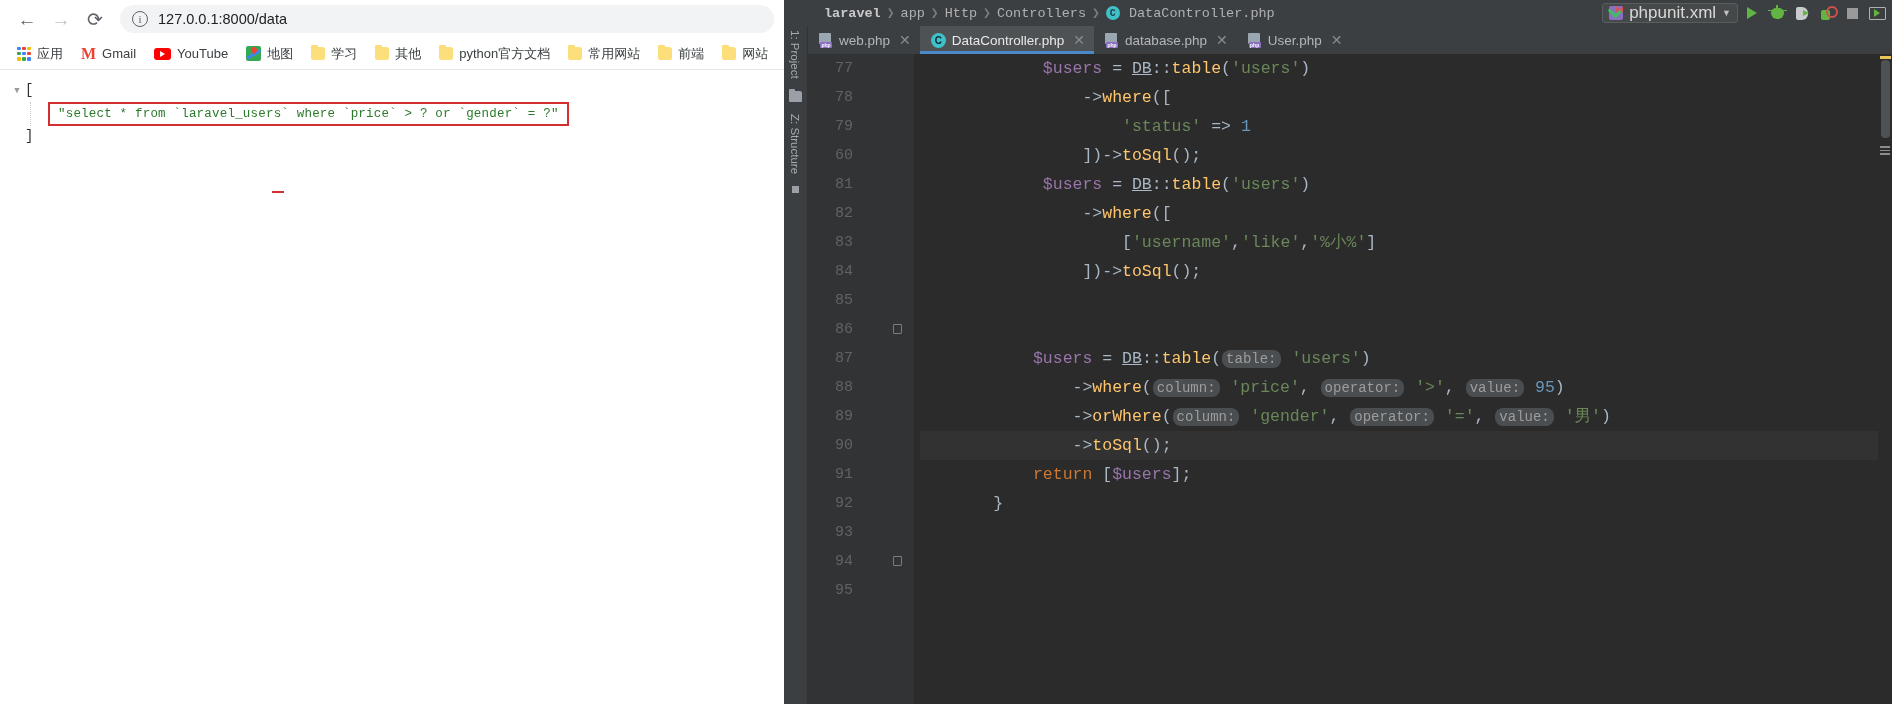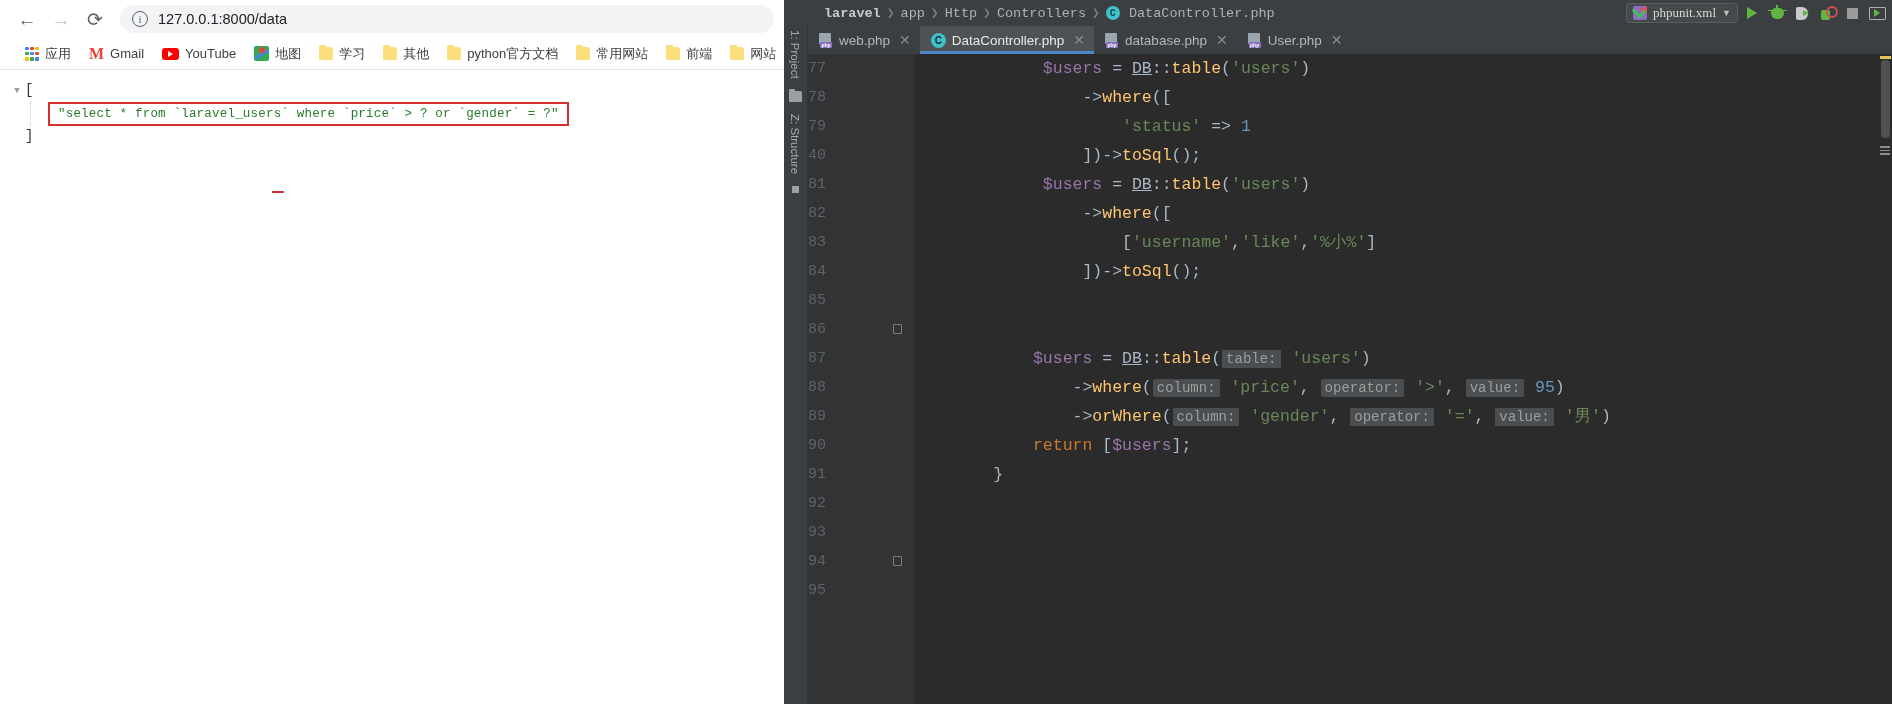--- a/index.html
+++ b/index.html
@@ -59,21 +59,21 @@
     font-size: 14.5px;
     color: #202124;
     white-space: nowrap;
     font-family: "Liberation Sans", sans-serif;
   }
 
   .bookmarks {
     height: 32px; width: 784px;
     background: #ffffff;
     display: flex; align-items: center;
-    padding: 0 16px;
+    padding: 0 8px;
     border-bottom: 1px solid #e4e6e8;
     overflow: hidden;
   }
   .bm {
     display: flex; align-items: center;
     gap: 6px;
     padding: 0 9px;
     height: 26px;
     font-size: 13px;
     color: #3c4043;
@@ -189,21 +189,21 @@
   .ide-toolbar-right {
     position: absolute; right: 4px; top: 0;
     height: 26px; display: flex; align-items: center; gap: 3px;
   }
   .runconfig {
     display: flex; align-items: center; gap: 6px;
     border: 1px solid #5a5d5f; border-radius: 3px;
     height: 20px; padding: 0 6px;
     background: #45494a;
   }
-  .runconfig-label { font-size: 13px; color: #d8d8d8; white-space: nowrap; font-family: Liberation Serif, serif; }
+  .runconfig-label { font-size: 17px; color: #d8d8d8; white-space: nowrap; }
   .php-file-ico {
     width: 14px; height: 14px; position: relative;
     background: #8a6fc0; border-radius: 2px;
     font-size: 6px; color:#fff; display:flex;align-items:flex-end;justify-content:center;
     font-weight:bold; line-height:1;
   }
   .php-file-ico:before{
     content:""; position:absolute; left:1px; top:-1px;
     width:8px;height:8px;
     border-left:3px solid #3fbf5f; border-bottom:3px solid #3fbf5f;
@@ -293,21 +293,21 @@
     overflow: hidden;
   }
   .gutter {
     width: 106px; flex: 0 0 auto;
     background: #313335;
     position: relative;
     padding-top: 0px;
   }
   .gline {
     height: 29px; line-height: 29px;
-    text-align: left;
+    text-align: center;
     padding-right: 34px;
     font-size: 15px;
     color: #606366;
     position: relative;
   }
   .gline .fold {
     position: absolute; right: 12px; top: 9px;
     width: 9px; height: 10px;
     border: 1.4px solid #7a7d80;
     border-radius: 1px;
@@ -327,21 +327,21 @@
   }
   .cline.hl { background: #323232; }
   .tok-var { color: #9876aa; }
   .tok-cls { color: #a9b7c6; text-decoration: underline; }
   .tok-fn  { color: #ffc66d; }
   .tok-str { color: #6a8759; }
   .tok-num { color: #6897bb; }
   .tok-kw  { color: #cc7832; }
   .hint {
     background: #4b4e50; color: #9d9d9d;
-    font-size: 14px; border-radius: 1px;
+    font-size: 14px; border-radius: 8px;
     padding: 1px 4px; margin: 0 1px;
   }
   
   .ide-scrollbar {
     position: absolute; right: 0; top: 54px;
     width: 14px; height: 650px;
     background: #2b2b2b;
   }
   .sb-thumb {
     position: absolute; right: 2px; top: 6px;
@@ -526,21 +526,21 @@
         <span>User.php</span>
         <span class="tab-close">✕</span>
       </div>
     </div>
 
     <div class="editor">
       <div class="gutter" id="gutter">
           <div class="gline">77</div>
           <div class="gline">78</div>
           <div class="gline">79</div>
-          <div class="gline">40</div>
+          <div class="gline">60</div>
           <div class="gline">81</div>
           <div class="gline">82</div>
           <div class="gline">83</div>
           <div class="gline">84</div>
           <div class="gline">85</div>
           <div class="gline">86<span class="fold"></span></div>
           <div class="gline">87</div>
           <div class="gline">88</div>
           <div class="gline">89</div>
           <div class="gline">90</div>
@@ -557,20 +557,21 @@
           <div class="cline">                ])-&gt;<span class="tok-fn">toSql</span>();</div>
           <div class="cline">            <span class="tok-var">$users</span> = <span class="tok-cls">DB</span>::<span class="tok-fn">table</span>(<span class="tok-str">'users'</span>)</div>
           <div class="cline">                -&gt;<span class="tok-fn">where</span>([</div>
           <div class="cline">                    [<span class="tok-str">'username'</span>,<span class="tok-str">'like'</span>,<span class="tok-str">'%小%'</span>]</div>
           <div class="cline">                ])-&gt;<span class="tok-fn">toSql</span>();</div>
           <div class="cline"></div>
           <div class="cline"></div>
           <div class="cline">           <span class="tok-var">$users</span> = <span class="tok-cls">DB</span>::<span class="tok-fn">table</span>(<span class="hint">table:</span> <span class="tok-str">'users'</span>)</div>
           <div class="cline">               -&gt;<span class="tok-fn">where</span>(<span class="hint">column:</span> <span class="tok-str">'price'</span>, <span class="hint">operator:</span> <span class="tok-str">'&gt;'</span>, <span class="hint">value:</span> <span class="tok-num">95</span>)</div>
           <div class="cline">               -&gt;<span class="tok-fn">orWhere</span>(<span class="hint">column:</span> <span class="tok-str">'gender'</span>, <span class="hint">operator:</span> <span class="tok-str">'='</span>, <span class="hint">value:</span> <span class="tok-str">'男'</span>)</div>
+          <div class="cline hl">               -&gt;<span class="tok-fn">toSql</span>();</div>
           <div class="cline">           <span class="tok-kw">return</span> [<span class="tok-var">$users</span>];</div>
           <div class="cline">       }</div>
           <div class="cline"></div>
         </div>
     </div>
 
     <div class="ide-scrollbar">
       <div class="sb-thumb"></div>
       <div class="sb-mark" style="top:2px;background:#e8c45a;"></div>
       <div class="hamburger">

